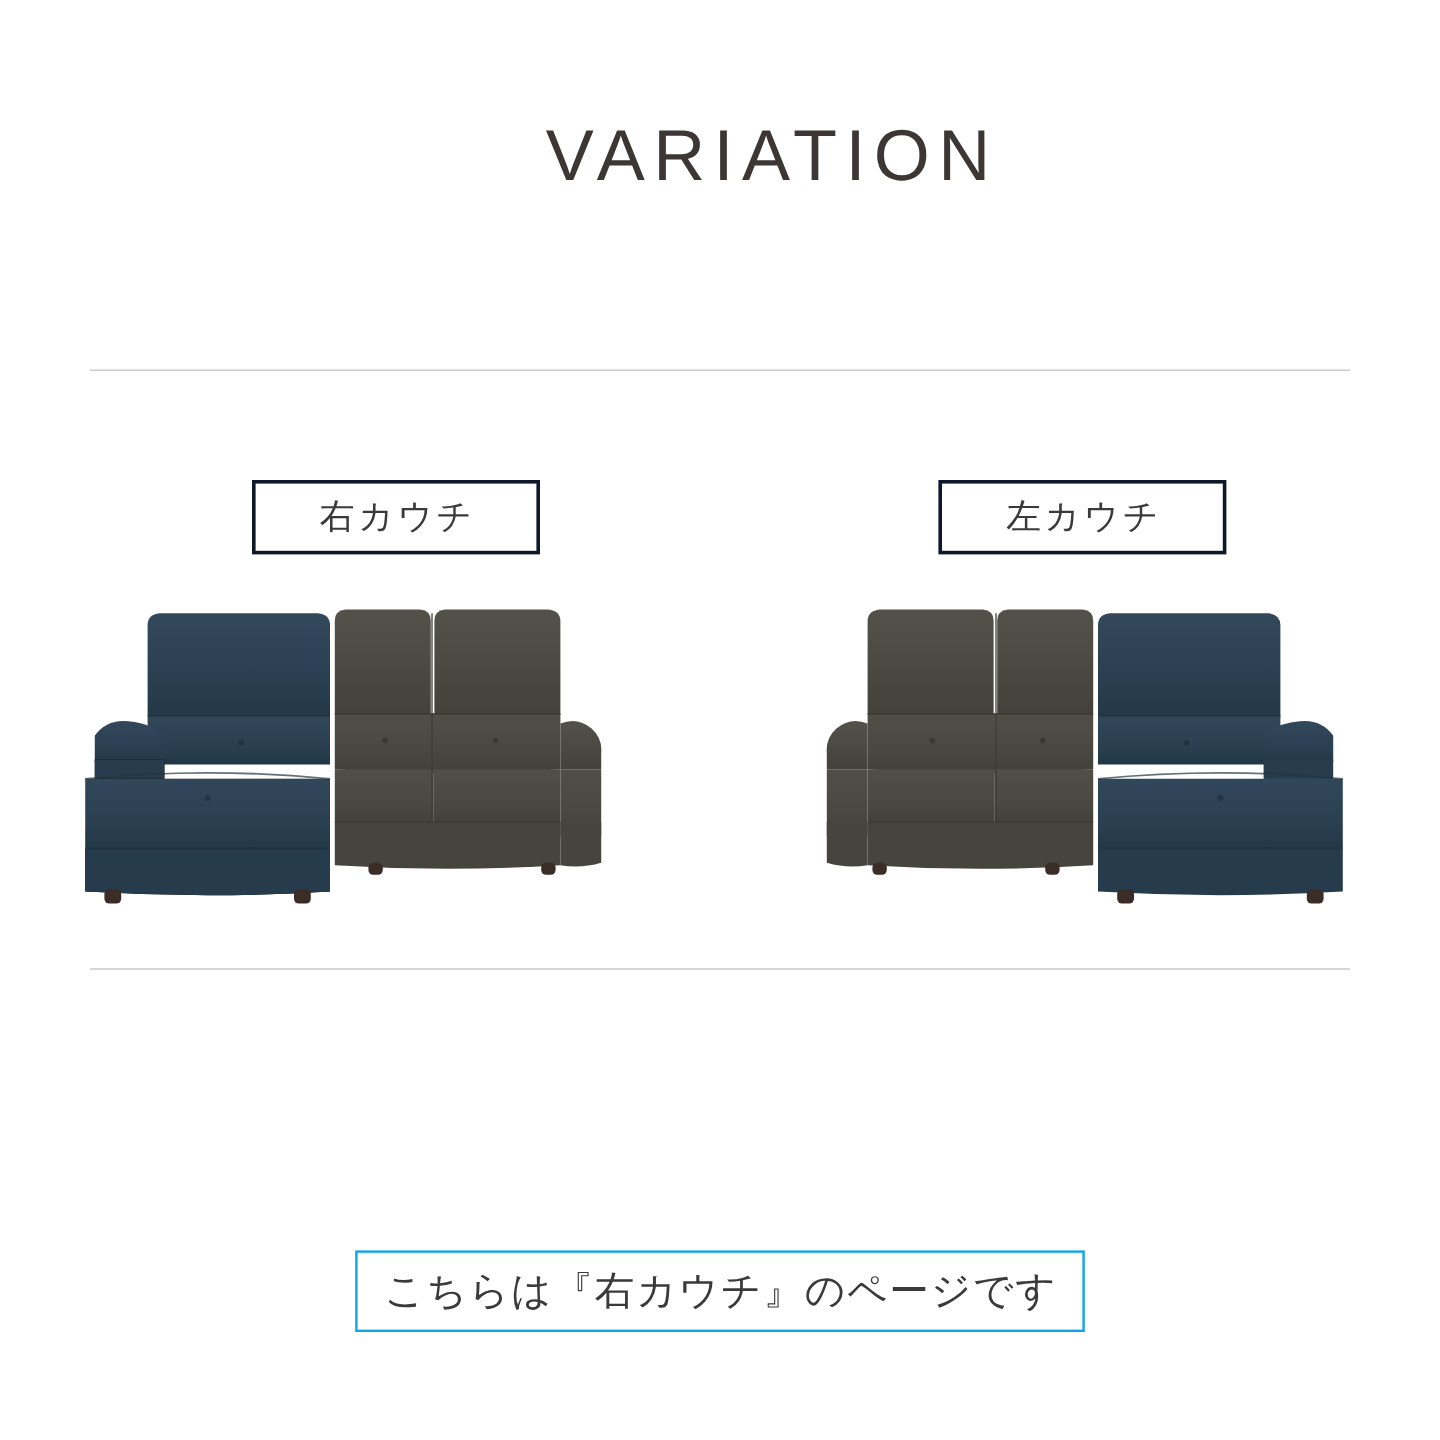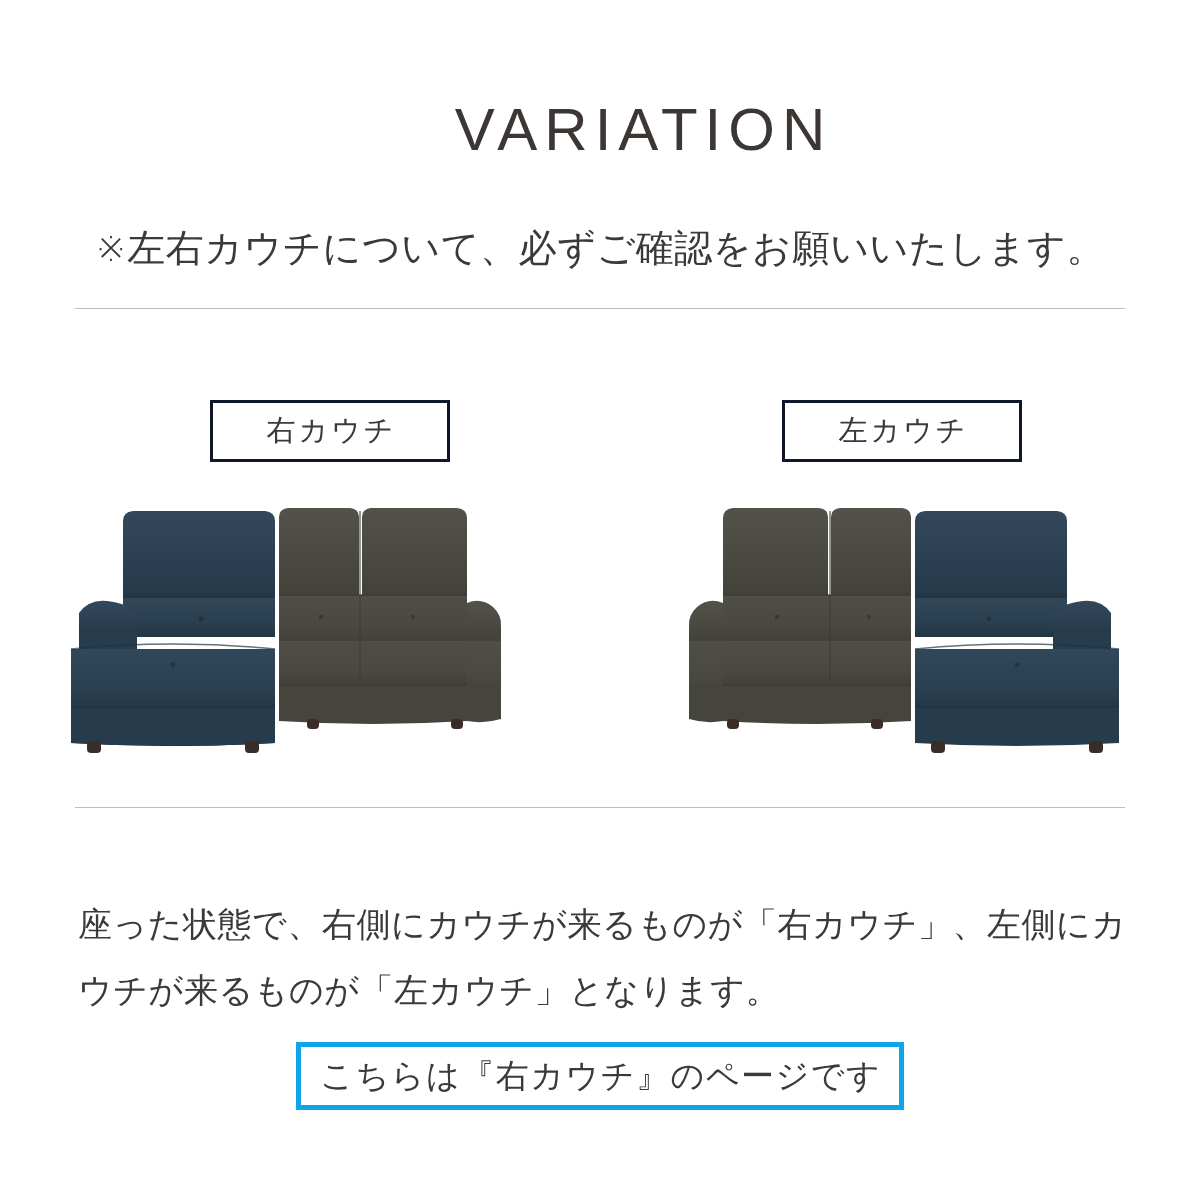--- a/index.html
+++ b/index.html
@@ -112,41 +112,40 @@
     text-align: left;
   }
 
   
   .notice-box {
     position: absolute;
     top: 1042px;
     left: 296px;
     width: 608px;
     height: 68px;
-    border: 5px solid #0ea5e9;
+    border: 2px solid #0ea5e9;
     box-sizing: border-box;
     display: flex;
     align-items: center;
     justify-content: center;
     font-size: 33px;
     letter-spacing: 1.5px;
     font-weight: 300;
     color: #3a3a3a;
     background: #ffffff;
     text-indent: 1.5px;
   }
 </style>
 </head>
 <body>
 
 <div class="page">
 
   <h1 class="title">VARIATION</h1>
 
-  <p class="subtitle">※左右カウチについて、必ずご確認をお願いいたします。</p>
 
   <div class="rule rule-top"></div>
 
   <div class="label-box label-left">右カウチ</div>
 
   <div class="sofa-figure sofa-left">
     <svg viewBox="0 0 520 280" xmlns="http://www.w3.org/2000/svg" aria-hidden="true">
       <defs>
         <linearGradient id="navyBackL" x1="0" y1="0" x2="0" y2="1">
           <stop offset="0%" stop-color="#33495b"></stop>
@@ -280,17 +279,16 @@
         <rect x="32" y="246" width="14" height="12" rx="4" fill="#3a2c26"></rect>
         <rect x="190" y="246" width="14" height="12" rx="4" fill="#3a2c26"></rect>
         <rect x="252" y="224" width="12" height="10" rx="4" fill="#3a2c26"></rect>
         <rect x="396" y="224" width="12" height="10" rx="4" fill="#3a2c26"></rect>
       </g>
     </svg>
   </div>
 
   <div class="rule rule-bottom"></div>
 
-  <p class="body-copy">座った状態で、右側にカウチが来るものが「右カウチ」、左側にカウチが来るものが「左カウチ」となります。</p>
 
   <div class="notice-box">こちらは『右カウチ』のページです</div>
 
 </div>
 
 </body></html>

